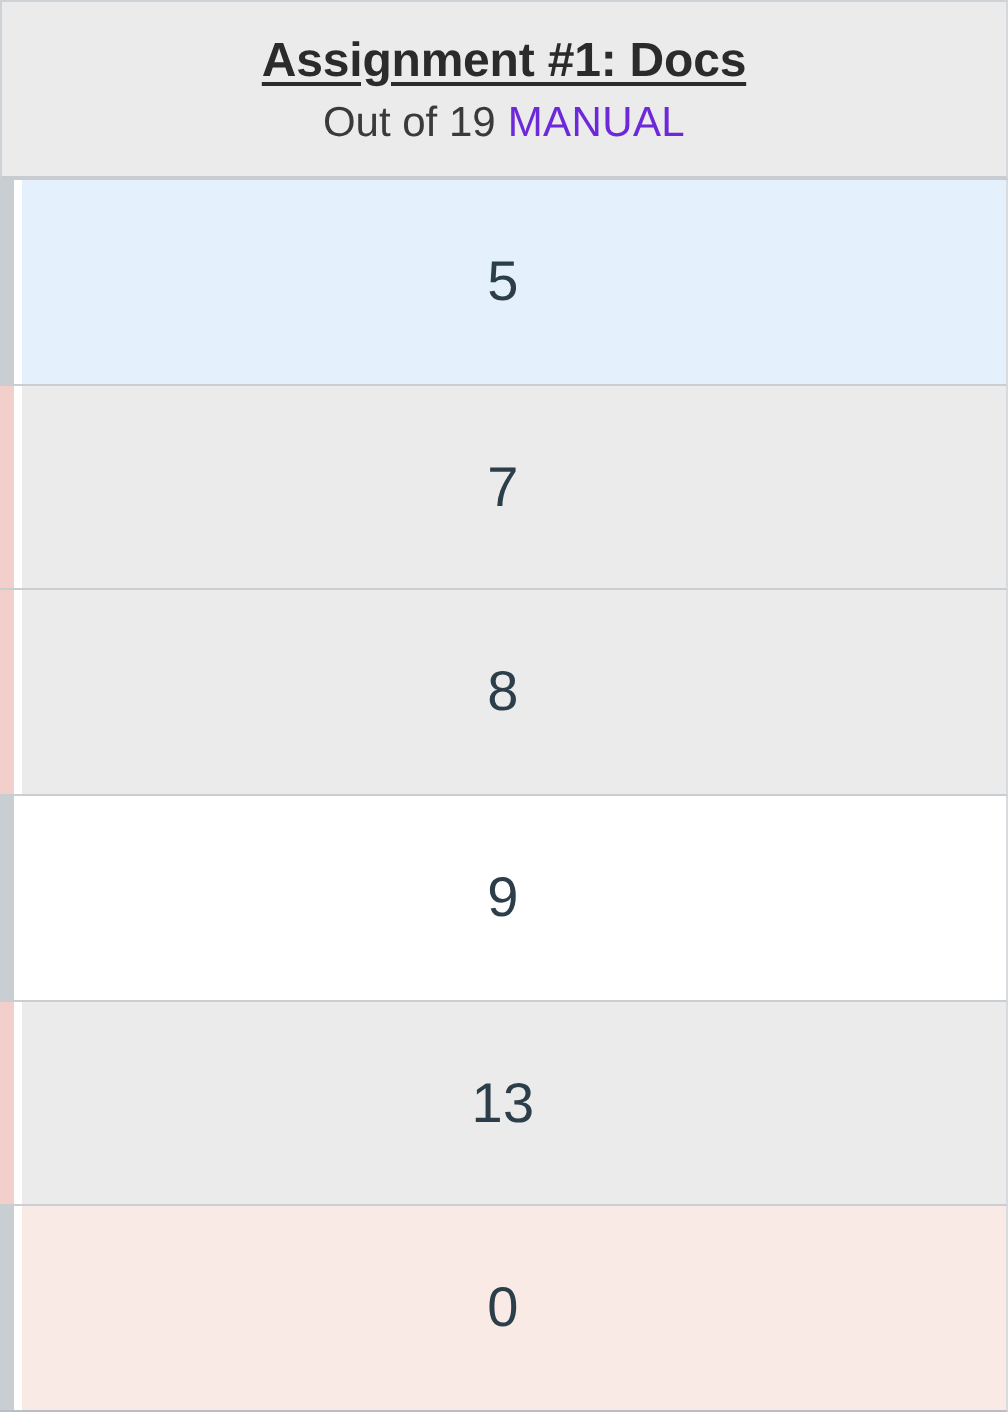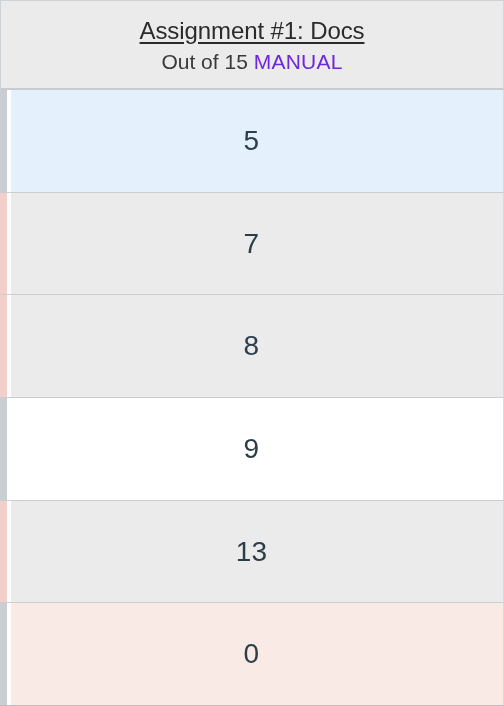--- a/index.html
+++ b/index.html
@@ -41,20 +41,21 @@
   }
 
   .assignment-title {
     font-size: 24px;
     line-height: 30px;
     color: #2b2b2b;
     text-decoration: underline;
     text-underline-offset: 3px;
     letter-spacing: -0.1px;
     white-space: nowrap;
+    font-weight: bold;
   }
 
   .points-line {
     font-size: 21px;
     line-height: 28px;
     color: #3a3a3a;
     margin-top: 2px;
     white-space: nowrap;
     display: flex;
     align-items: baseline;
@@ -119,21 +120,21 @@
   }
 </style>
 </head>
 <body>
 
 <div class="grade-column">
 
   <div class="column-header">
     <div class="assignment-title">Assignment #1: Docs</div>
     <div class="points-line">
-      <span class="points-out-of">Out of 15</span>
+      <span class="points-out-of">Out of 19</span>
       <span class="points-mode">MANUAL</span>
     </div>
   </div>
 
   <div class="score-list">
 
     <div class="score-cell tone-blue">
       <span class="score-value">5</span>
     </div>
 

